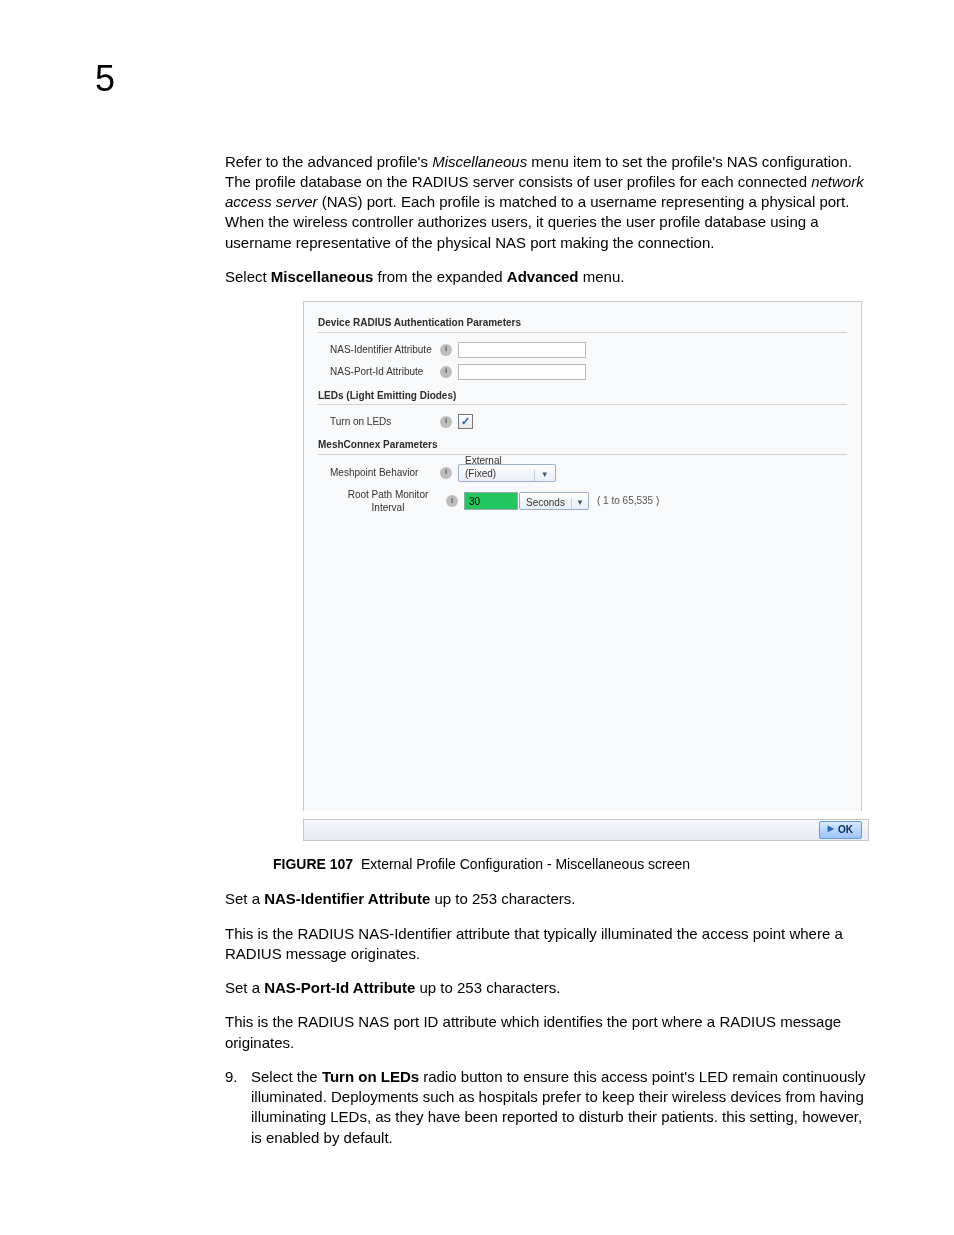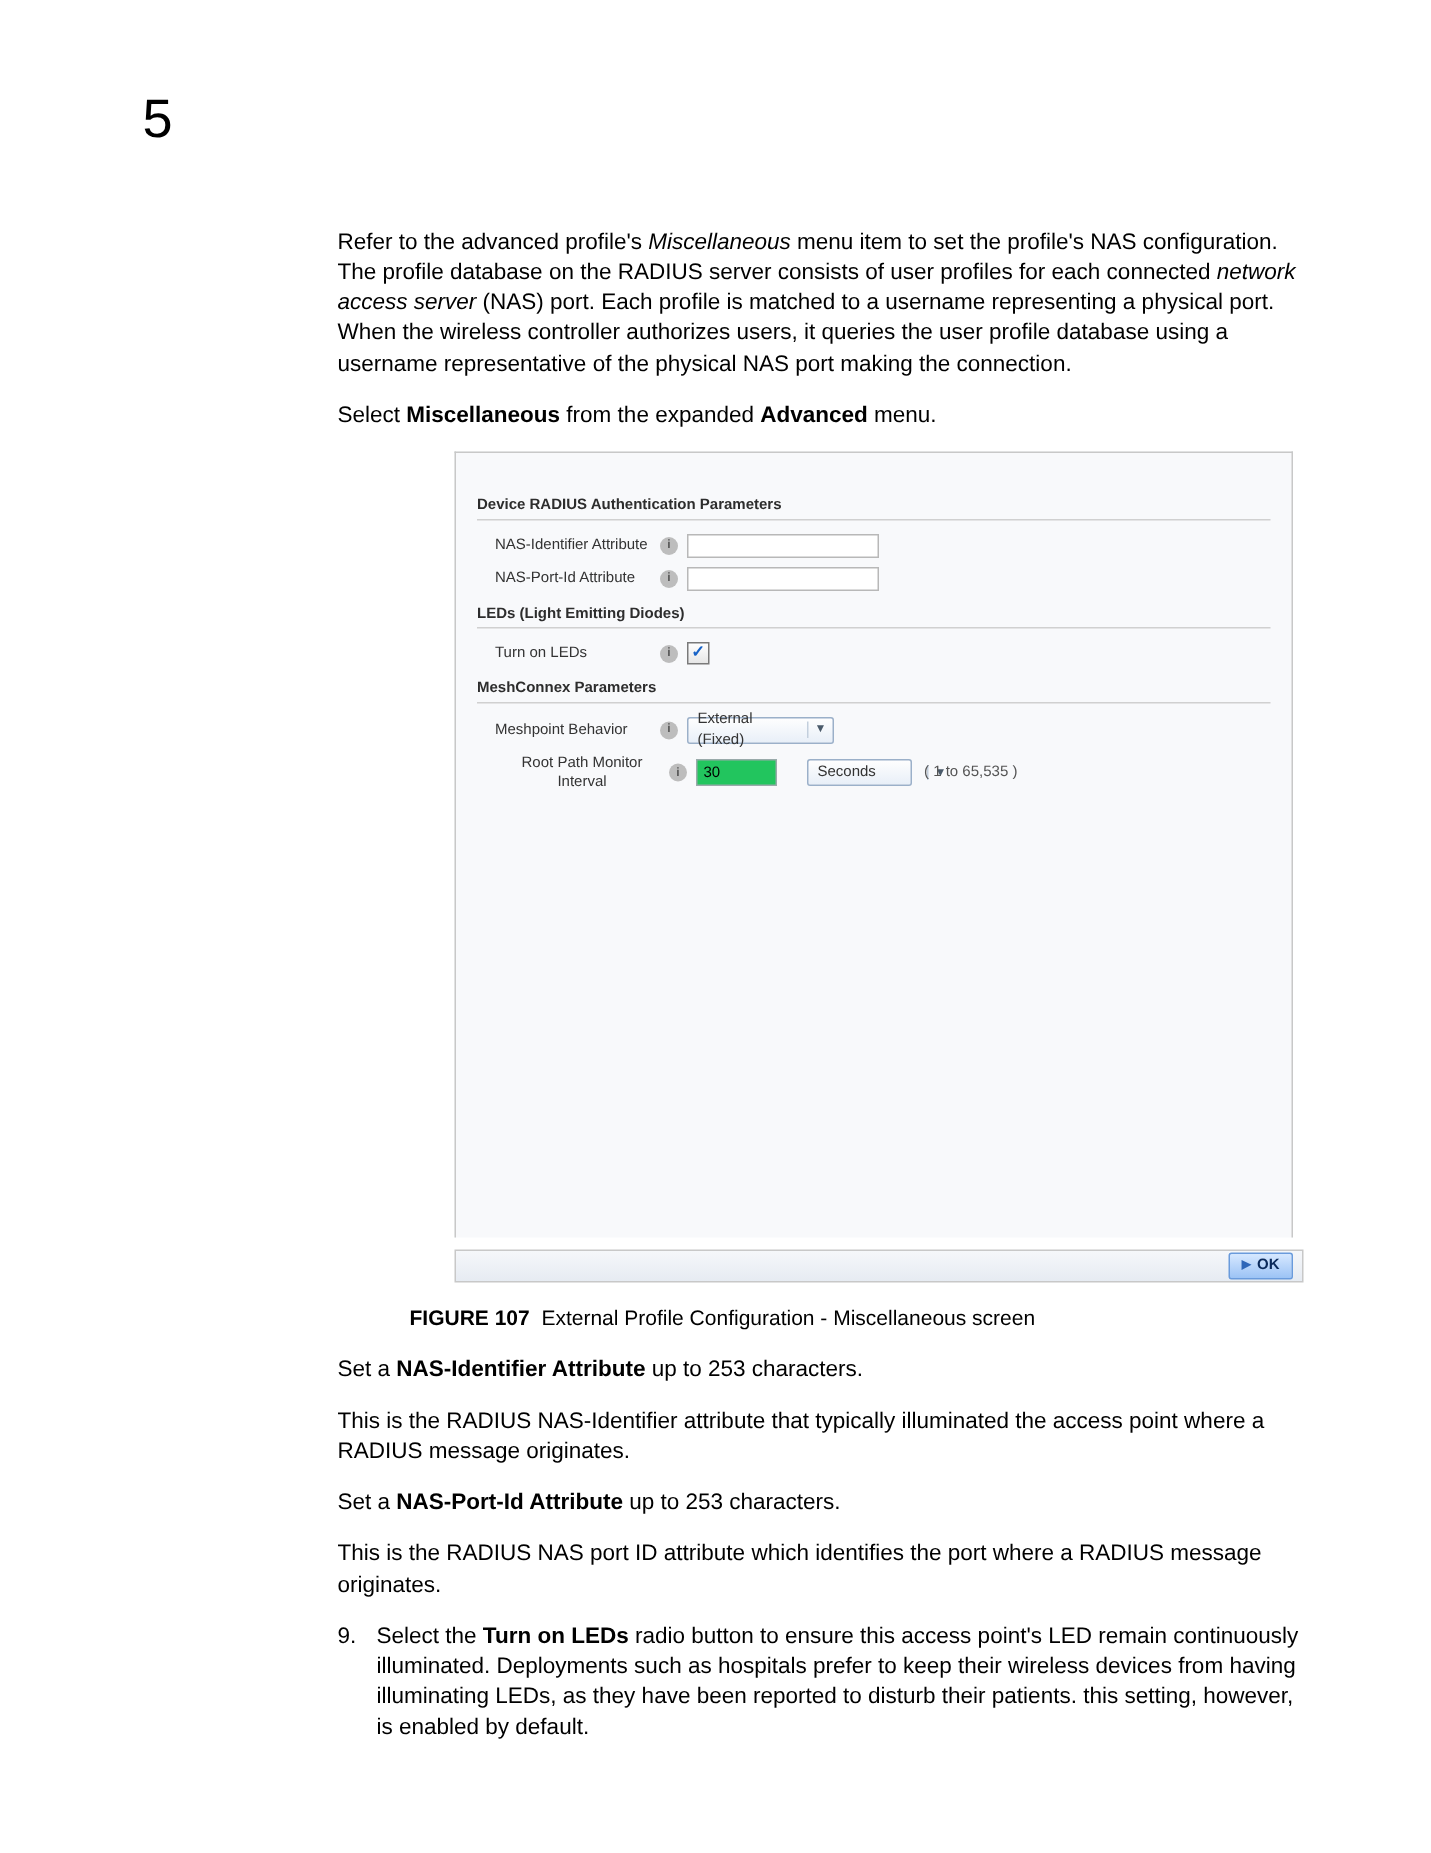--- a/index.html
+++ b/index.html
@@ -36,21 +36,21 @@
   
   .shot-outer {
     margin: 12px 0 8px 78px;
   }
   .shot {
     width: 559px;
     box-sizing: border-box;
     border: 1px solid #c8c8c8;
     border-bottom: none;
     background: #f8f9fb;
-    padding: 28px 14px 8px 14px;
+    padding: 14px 14px 8px 14px;
     font-size: 10px;
     color: #333;
     font-family: Arial, Helvetica, sans-serif;
   }
   .fieldset-label {
     font-weight: bold;
     font-size: 10px;
     color: #2d2d2d;
     border-bottom: 1px solid #d0d0d0;
     padding-bottom: 2px;
@@ -107,29 +107,28 @@
     display: inline-flex;
     align-items: center;
     justify-content: center;
     font-size: 11px;
     color: #1863c7;
     font-weight: bold;
     line-height: 1;
   }
   .dropdown {
     display: inline-flex;
-    align-items: center;
+    align-items: flex-end;
     height: 18px;
     border: 1px solid #9bb0c9;
     background: linear-gradient(#fefefe,#e8eff8);
     border-radius: 2px;
     font-size: 10px;
     padding: 0 4px 0 6px;
     box-sizing: border-box;
-    gap: 28px;
   }
   .dropdown .dd-label {
     margin-right: 6px;
   }
   .dd-caret {
     width: 14px;
     text-align: center;
     border-left: 1px solid #c3cfdd;
     padding-left: 4px;
     color: #4a5a6a;
@@ -242,21 +241,21 @@
           <span class="dropdown" style="width:98px;">
             <span class="dd-label">External (Fixed)</span>
             <span class="dd-caret">▼</span>
           </span>
         </div>
 
         <div class="row">
           <span class="label" style="width:116px;text-align:center;">Root Path Monitor Interval</span>
           <span class="info-icon">i</span>
           <input class="num-input" type="text" value="30" style="">
-          <span class="dropdown" style="margin-left:20px;width:70px;">
+          <span class="dropdown" style="margin-left:1px;width:70px;">
             <span class="dd-label">Seconds</span>
             <span class="dd-caret">▼</span>
           </span>
           <span class="note">( 1 to 65,535 )</span>
         </div>
 
         <div class="shot-pad"></div>
       </div>
     </div>
 

